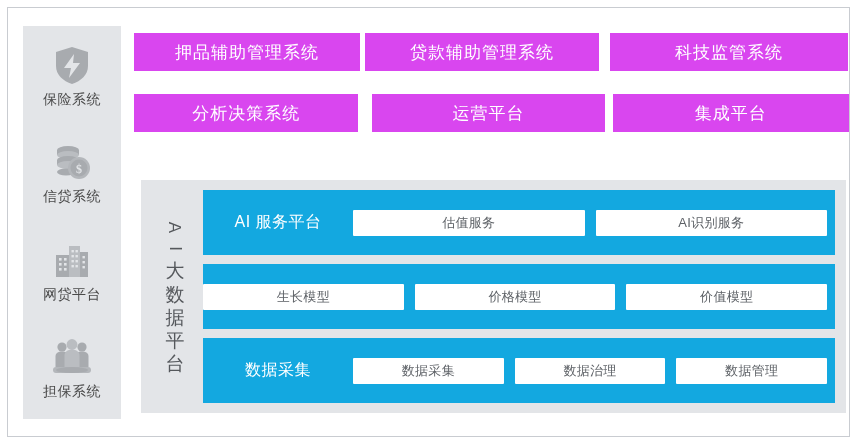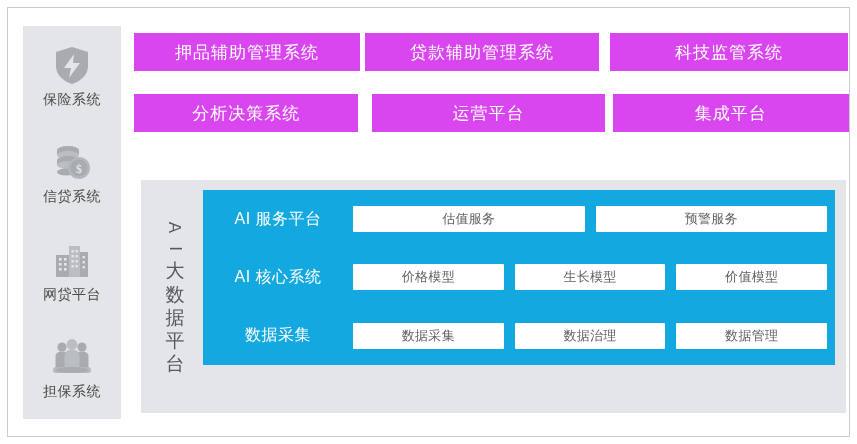--- a/index.html
+++ b/index.html
@@ -68,21 +68,21 @@
   }
   .vchar{
     font-size:19px;color:#55585c;
     line-height:1.12;
     display:block;
   }
   .vchar.rot{transform:rotate(90deg);font-size:17px;}
 
   #rows{
     position:absolute;left:62px;top:10px;
-    width:632px;height:175px;
+    width:632px;height:213px;
     display:flex;flex-direction:column;
     justify-content:space-between;
   }
   .cyan-row{
     background:#13a8e0;
     height:65px;
     display:flex;align-items:center;
     box-sizing:border-box;
     padding:0 8px 0 0;
   }
@@ -227,29 +227,28 @@
       <span class="vchar">平</span>
       <span class="vchar">台</span>
     </div>
 
     <div id="rows">
 
       <div class="cyan-row">
         <div class="row-label">AI 服务平台</div>
         <div class="chips">
           <div class="chip">估值服务</div>
-          <div class="chip">预警服务</div>
+          <div class="chip">AI识别服务</div>
         </div>
       </div>
 
       <div class="cyan-row">
-        <div class="row-label">AI 核心系统</div>
         <div class="chips">
+          <div class="chip">生长模型</div>
           <div class="chip">价格模型</div>
-          <div class="chip">生长模型</div>
           <div class="chip">价值模型</div>
         </div>
       </div>
 
       <div class="cyan-row">
         <div class="row-label">数据采集</div>
         <div class="chips">
           <div class="chip">数据采集</div>
           <div class="chip">数据治理</div>
           <div class="chip">数据管理</div>

